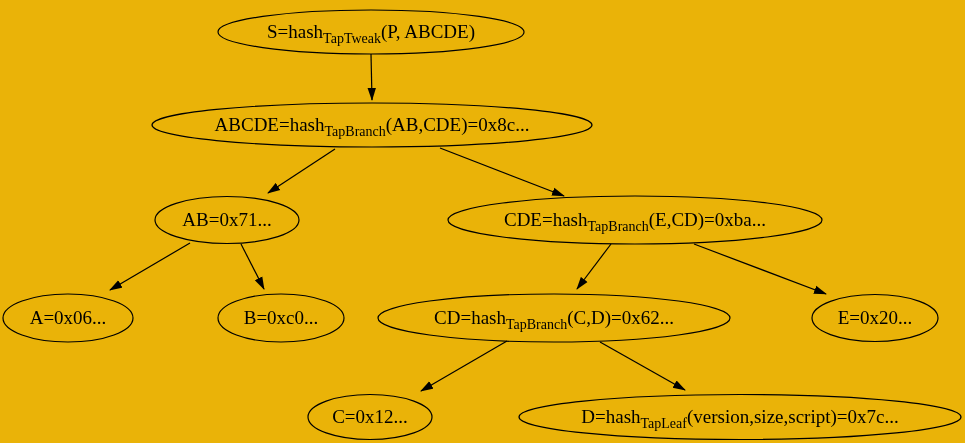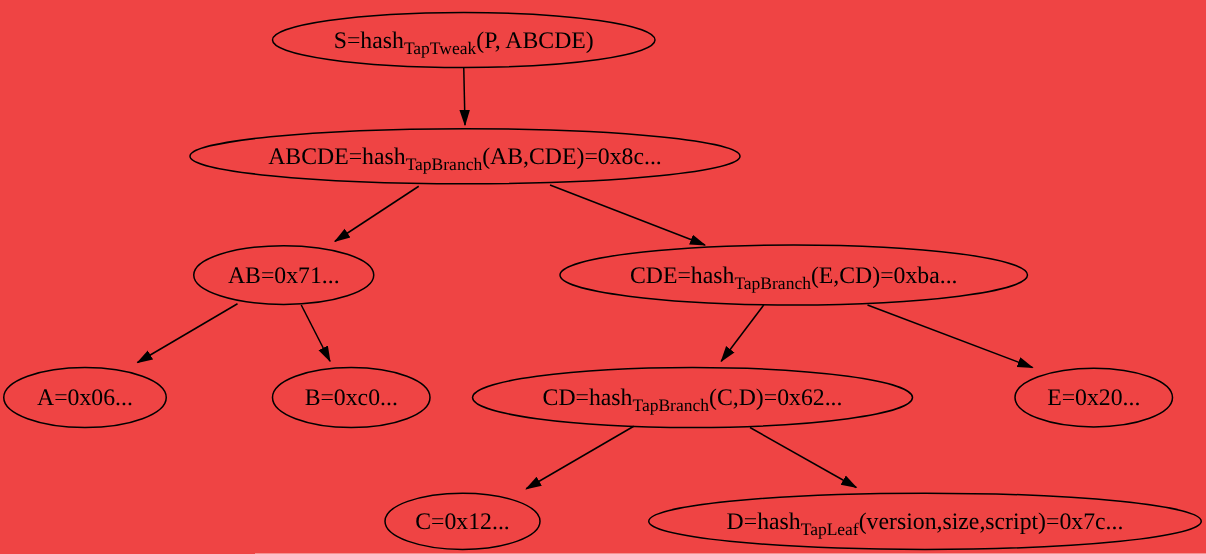--- a/index.html
+++ b/index.html
@@ -4,21 +4,21 @@
 <style>
   html, body {
     margin: 0;
     padding: 0;
     background: #ffffff;
   }
   .canvas {
     width: 965px;
     height: 443px;
     position: relative;
-    background: #ef4444;
+    background: #eab308;
   }
   svg text {
     font-family: "Liberation Serif", serif;
     font-size: 19px;
     fill: #000000;
   }
   svg .sub {
     font-size: 14px;
   }
   svg ellipse {

